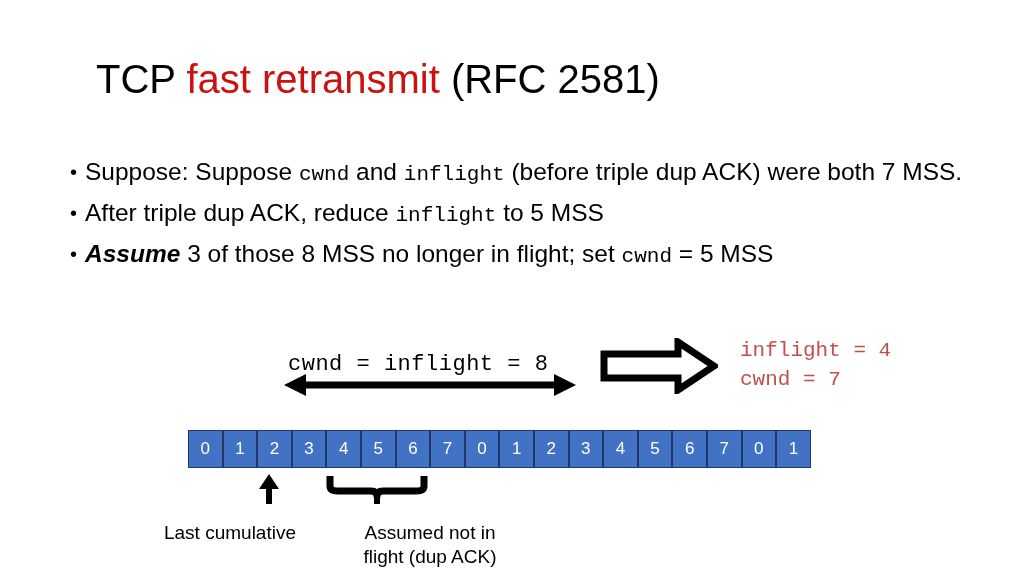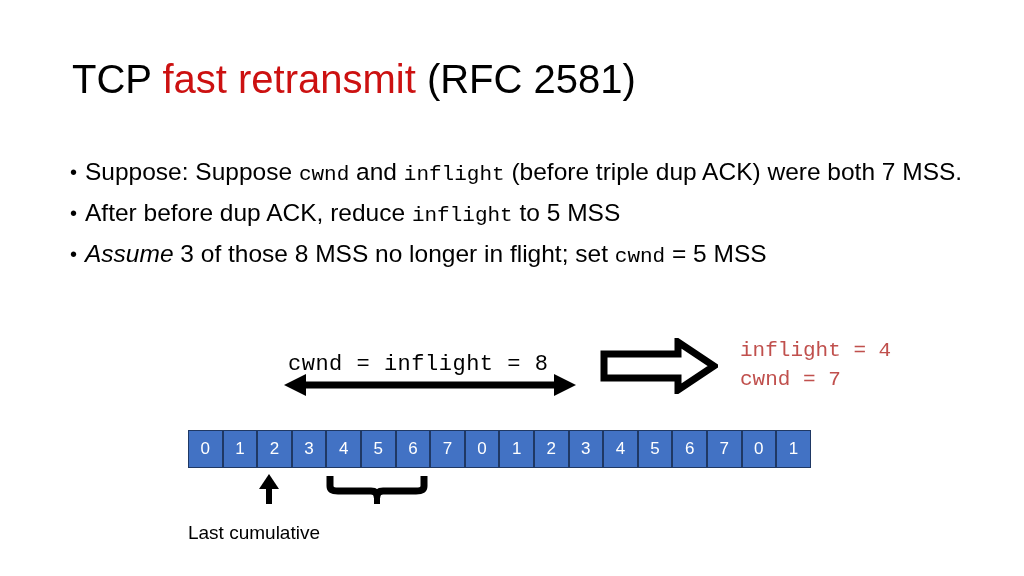--- a/index.html
+++ b/index.html
@@ -9,21 +9,21 @@
     font-family:"Liberation Sans", sans-serif;
     color:#000000;
     overflow:hidden;
     position:relative;
   }
   .slide{position:relative;width:1024px;height:576px;}
 
   
   .title{
     position:absolute;
-    left:72px; top:55px;
+    left:96px; top:55px;
     font-size:40px;
     line-height:48px;
     white-space:nowrap;
     letter-spacing:0px;
   }
   .title .red{color:#cc1111;}
 
   
   .bullets{
     position:absolute;
@@ -41,21 +41,21 @@
   }
   .bullet .dot{
     position:absolute;left:0;top:0;
     font-size:20px;
     line-height:38px;
   }
   .mono{
     font-family:Liberation Mono, monospace;
     font-size:21px;
   }
-  .ital{font-style:italic;}
+  .ital{font-style:italic;font-weight:bold;}
 
   
   .diagram{position:absolute;left:0;top:0;width:1024px;height:576px;}
 
   .cwnd-label{
     position:absolute;
     left:288px; top:352px;
     font-family:"Liberation Mono", monospace;
     font-size:22px;
     letter-spacing:0.5px;
@@ -112,21 +112,21 @@
   }
   .brace{
     position:absolute;
     left:326px; top:474px;
     width:102px; height:30px;
   }
   .note{
     position:absolute;
     font-size:19px;
     line-height:24px;
-    text-align:right;
+    text-align:center;
     white-space:nowrap;
   }
   .note-left{left:140px; top:521px; width:180px;}
   .note-right{left:345px; top:521px; width:170px;}
 </style>
 </head>
 <body>
 
 <div class="slide">
 
@@ -136,21 +136,21 @@
 
   <div class="bullets">
 
     <div class="bullet">
       <span class="dot">•</span>
       <span><span>Suppose: Suppose </span><span class="mono">cwnd</span><span> and </span><span class="mono">inflight</span><span> (before triple dup ACK) were both 7 MSS.</span></span>
     </div>
 
     <div class="bullet">
       <span class="dot">•</span>
-      <span><span>After before dup ACK, reduce </span><span class="mono">inflight</span><span> to 5 MSS</span></span>
+      <span><span>After triple dup ACK, reduce </span><span class="mono">inflight</span><span> to 5 MSS</span></span>
     </div>
 
     <div class="bullet">
       <span class="dot">•</span>
       <span><span class="ital">Assume</span><span> 3 of those 8 MSS no longer in flight; set </span><span class="mono">cwnd</span><span> = 5 MSS</span></span>
     </div>
 
   </div>
 
   <div class="diagram">
@@ -200,16 +200,20 @@
 
     <svg class="brace" viewBox="0 0 102 30">
       <path d="M4,2 L4,12 Q4,17 12,17 L45,17 Q51,17 51,22 Q51,17 57,17 L90,17 Q98,17 98,12 L98,2" fill="none" stroke="#000" stroke-width="7" stroke-linecap="butt" stroke-linejoin="round"></path>
       <line x1="51" y1="18" x2="51" y2="30" stroke="#000" stroke-width="6"></line>
     </svg>
 
     <div class="note note-left">
       <div>Last cumulative</div>
     </div>
 
+    <div class="note note-right">
+      <div>Assumed not in</div>
+      <div>flight (dup ACK)</div>
+    </div>
 
   </div>
 
 </div>
 
 </body></html>

